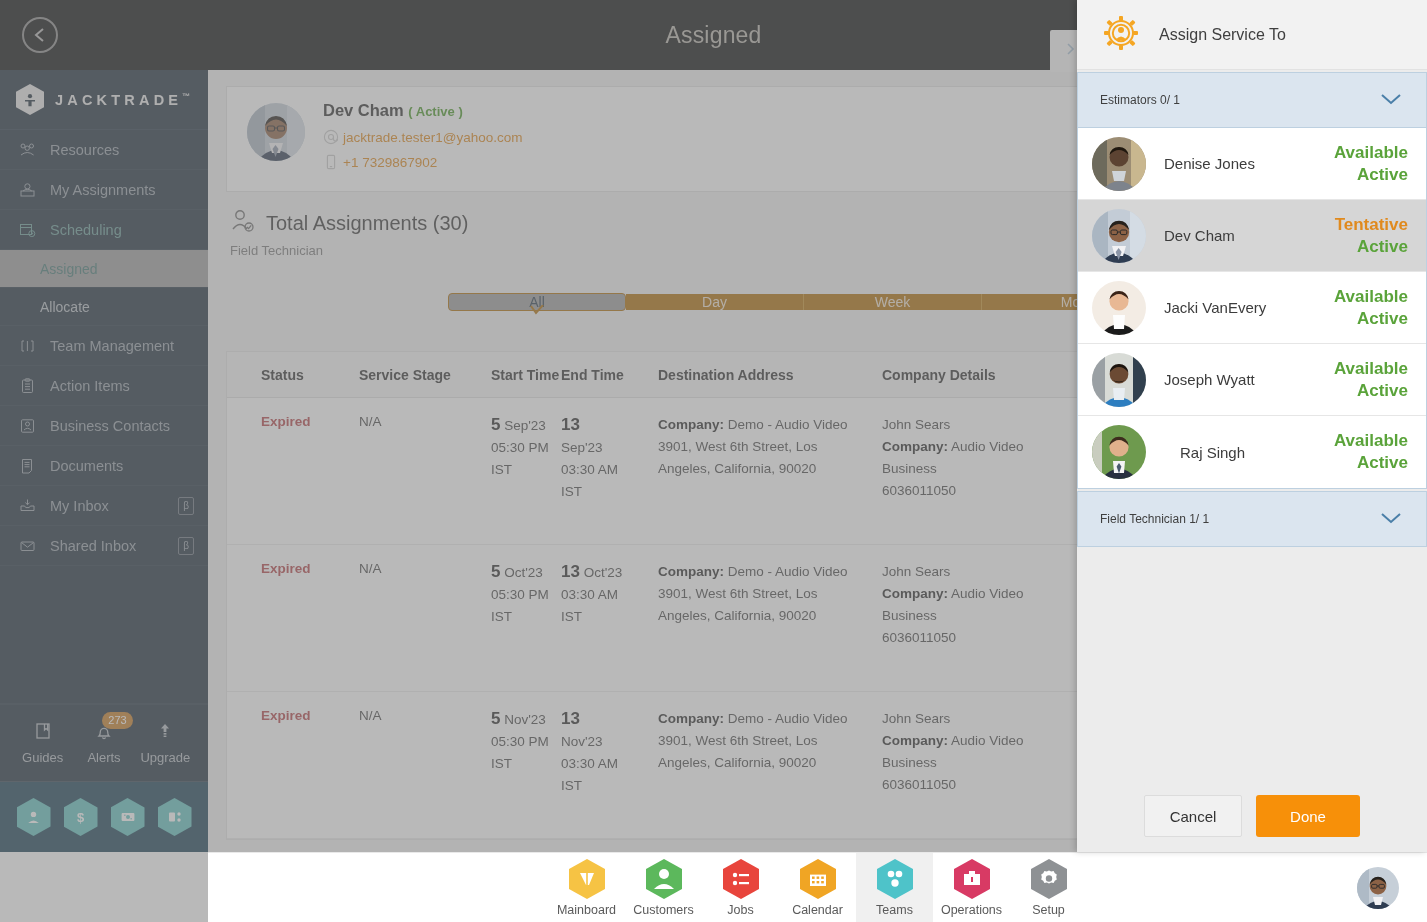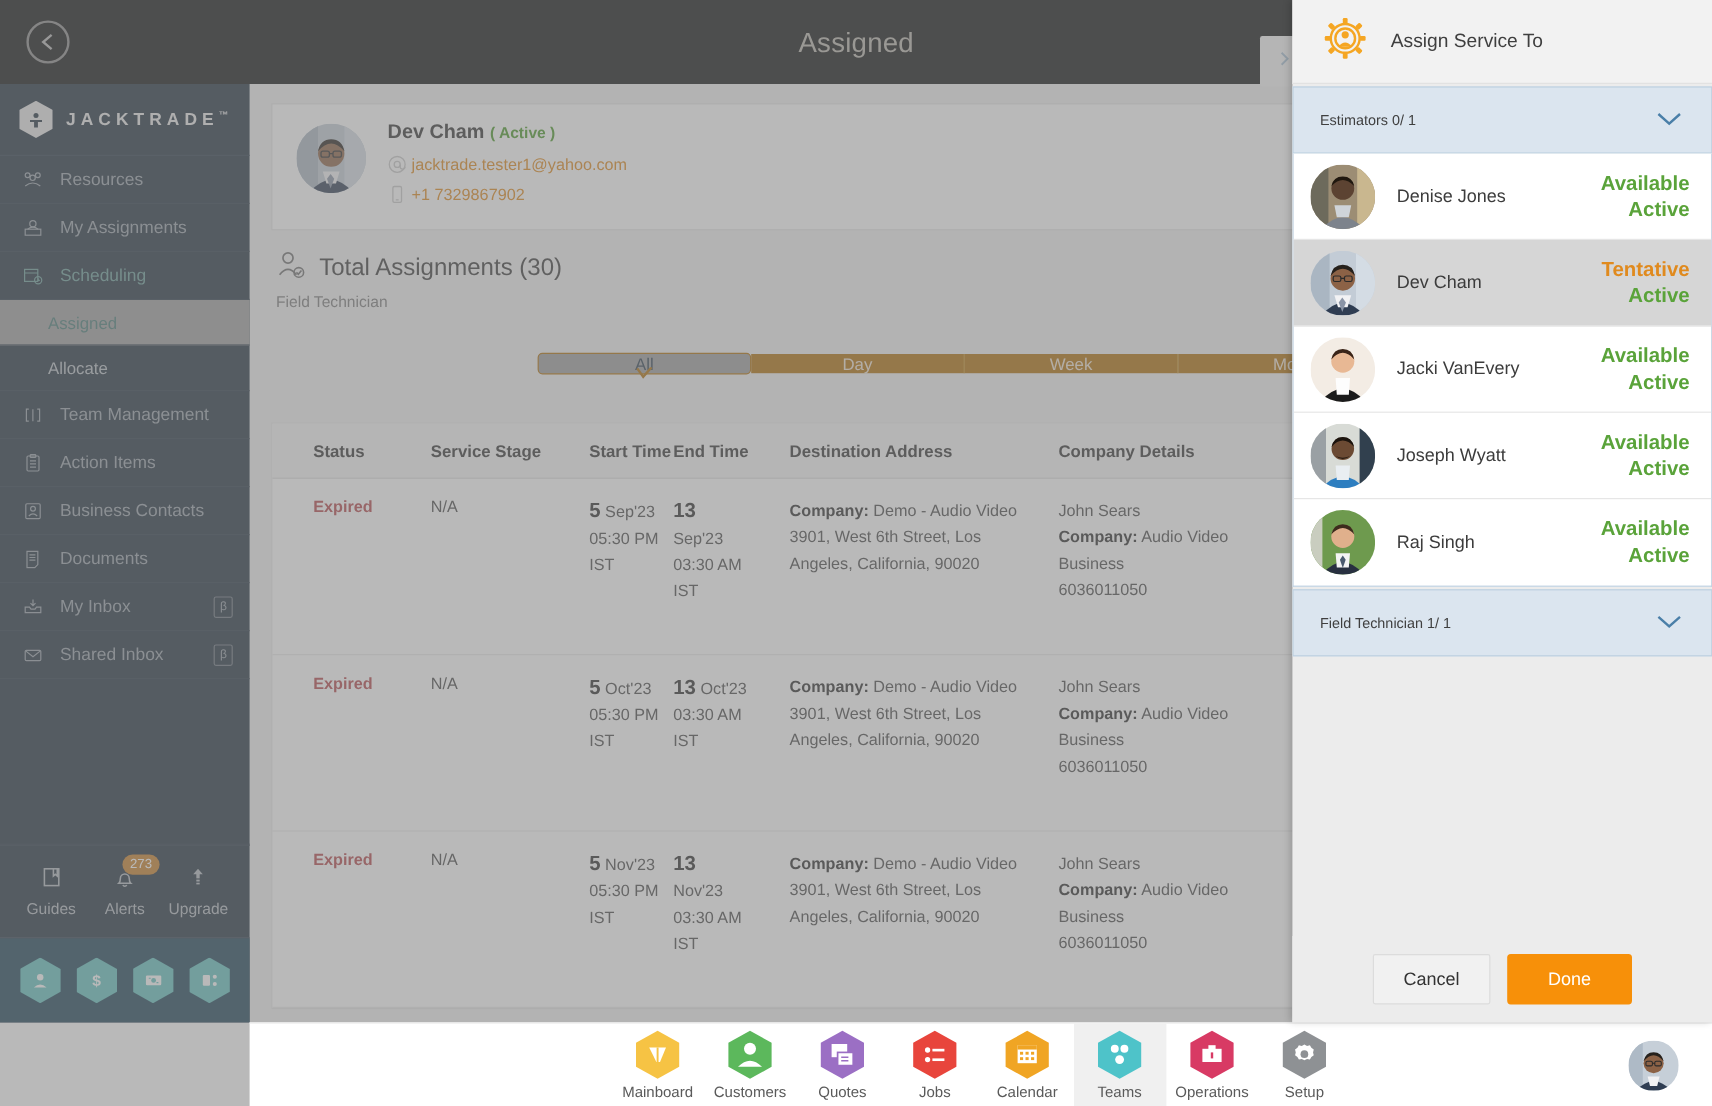--- a/index.html
+++ b/index.html
@@ -197,21 +197,21 @@
   .group-head{
     margin:2px 0 0 0; height:56px; background:#dbe5ef; border:1px solid #bdd0e0;
     display:flex; align-items:center; justify-content:space-between;
     padding:0 22px 0 22px; font-size:12px; color:#3f3f3f; cursor:pointer;
   }
   .person-list{ border:1px solid #bdd0e0; border-top:none; background:#fff; }
   .person{
     height:72px; display:flex; align-items:center; padding:0 18px 0 14px;
     border-bottom:1px solid #e6e6e6; cursor:pointer;
   }
-  .person:last-child{ border-bottom:none; }
+  .person:last-child{ border-bottom:none;gap:16px; }
   .person.selected{ background:#d6d6d6; }
   .p-av{ width:54px; height:54px; border-radius:50%; overflow:hidden; flex:0 0 54px; }
   .p-name{ flex:1 1 auto; padding-left:18px; font-size:15px; color:#3c3c3c; }
   .p-status{ text-align:right; font-size:17px; font-weight:bold; line-height:22px; }
   .st-avail{ color:#5aa33a; }
   .st-tent{ color:#e08a1e; }
   .st-active{ color:#5aa33a; }
 
   #rp-foot{
     height:72px; display:flex; align-items:center; justify-content:center; gap:14px;
@@ -633,31 +633,20 @@
   </div>
   <div class="bn-item">
     <span class="bn-hex">
       <svg width="38" height="42" viewBox="0 0 38 42">
           <polygon points="19,1 37,11 37,31 19,41 1,31 1,11" fill="#5cb85c"></polygon>
           <circle cx="19" cy="16" r="5" fill="#fff"></circle>
           <path d="M9 31 q10-10 20 0 z" fill="#fff"></path>
         </svg>
     </span>
     <span>Customers</span>
-  </div>
-  <div class="bn-item">
-    <span class="bn-hex">
-      <svg width="38" height="42" viewBox="0 0 38 42">
-          <polygon points="19,1 37,11 37,31 19,41 1,31 1,11" fill="#9b6fc4"></polygon>
-          <rect x="10" y="12" width="13" height="11" fill="#fff"></rect>
-          <rect x="15" y="19" width="13" height="11" fill="#fff" stroke="#9b6fc4" stroke-width="1.4"></rect>
-          <path d="M18 23 h6 M18 26 h6" stroke="#9b6fc4" stroke-width="1.2"></path>
-        </svg>
-    </span>
-    <span>Quotes</span>
   </div>
   <div class="bn-item">
     <span class="bn-hex">
       <svg width="38" height="42" viewBox="0 0 38 42">
           <polygon points="19,1 37,11 37,31 19,41 1,31 1,11" fill="#e8453c"></polygon>
           <circle cx="13" cy="17" r="2.2" fill="#fff"></circle>
           <rect x="17" y="16" width="10" height="2.2" fill="#fff"></rect>
           <circle cx="13" cy="25" r="2.2" fill="#fff"></circle>
           <rect x="17" y="24" width="10" height="2.2" fill="#fff"></rect>
         </svg>

